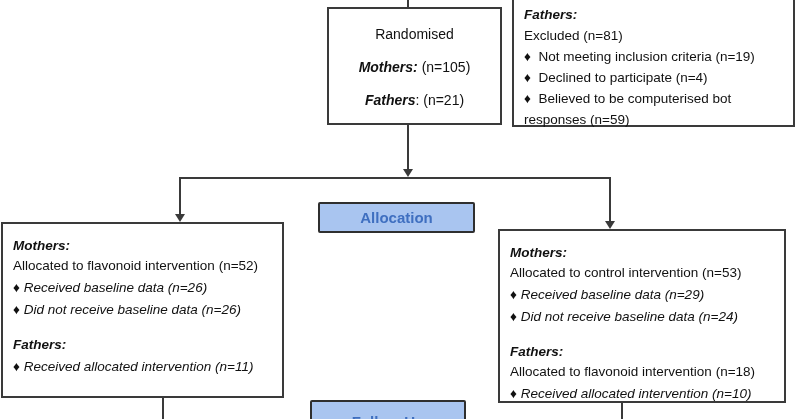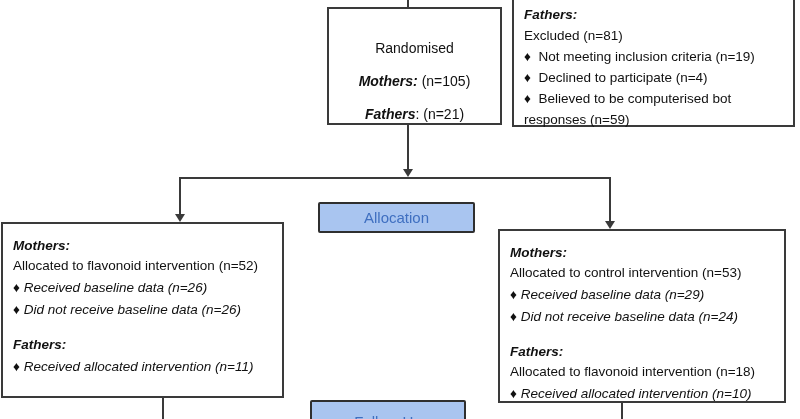--- a/index.html
+++ b/index.html
@@ -32,38 +32,38 @@
   .box p { margin: 0; line-height: 20px; white-space: pre-wrap; }
   .heading { font-weight: bold; font-style: italic; }
   .bullet { margin-top: 2px !important; font-style: italic; }
   .group-gap { margin-top: 15px !important; }
 
   .randomised-box {
     display: flex;
     flex-direction: column;
     align-items: center;
     text-align: center;
-    padding-top: 32px;
+    padding-top: 18px;
     font-size: 14px;
   }
   .randomised-box p { line-height: 15px; margin: 0 0 18px 0; }
 
   .excluded-box { padding: 8px 10px 0 10px; }
   .excluded-box p { line-height: 21px; }
 
   .alloc-box { padding: 12px 10px 0 10px; }
   .alloc-box p { line-height: 20px; }
 
   .phase {
     position: absolute;
     background: var(--phase-fill);
     border: 2px solid var(--phase-border);
     border-radius: 2px;
     color: var(--phase-text);
-    font-weight: normal;
+    font-weight: bold;
     font-size: 15px;
     display: flex;
     align-items: center;
     justify-content: center;
   }
   .vline, .hline { position: absolute; background: var(--line); }
   .arrow-down {
     position: absolute;
     width: 0; height: 0;
     border-left: 5px solid transparent;

